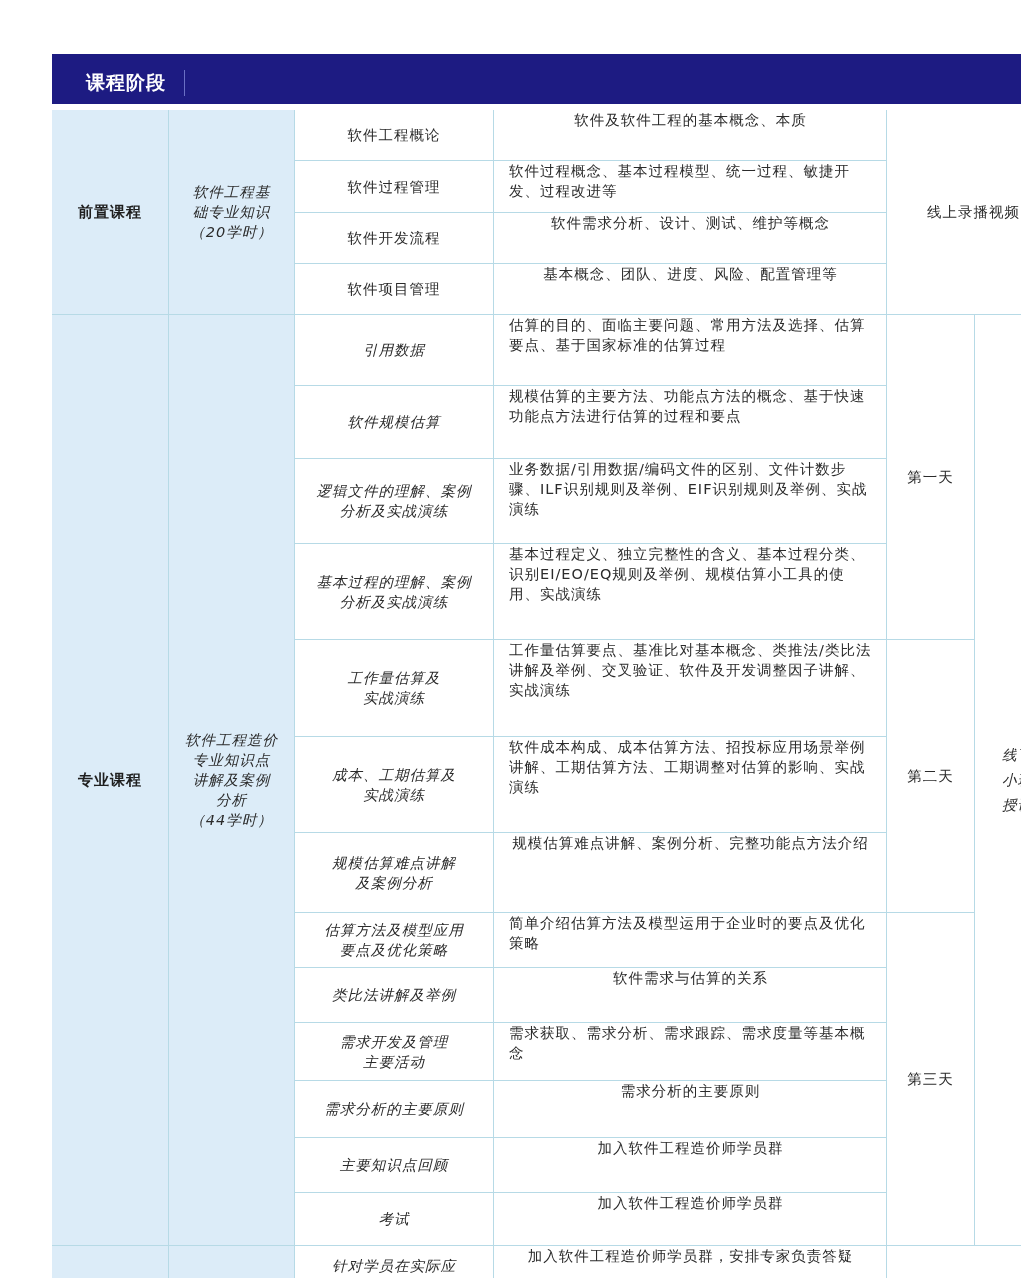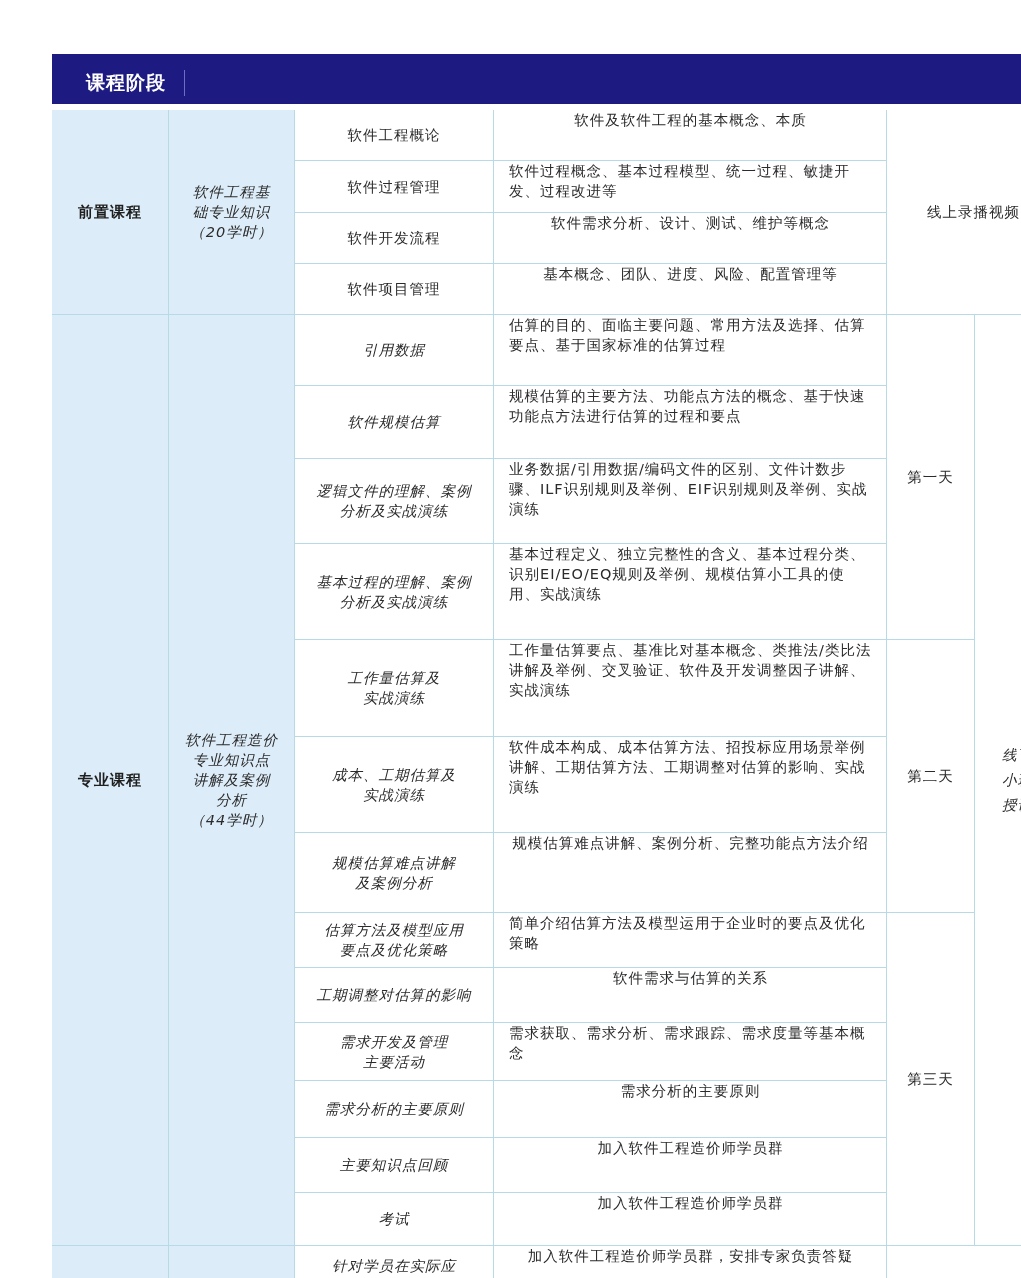--- a/index.html
+++ b/index.html
@@ -75,21 +75,21 @@
 <div class="cell white left" style="left:446px;top:592px;width:393px;height:97px">工作量估算要点、基准比对基本概念、类推法/类比法讲解及举例、交叉验证、软件及开发调整因子讲解、实战演练</div>
 <div class="cell white center pre" style="left:247px;top:689px;width:199px;height:96px">成本、工期估算及
 实战演练</div>
 <div class="cell white left" style="left:446px;top:689px;width:393px;height:96px">软件成本构成、成本估算方法、招投标应用场景举例讲解、工期估算方法、工期调整对估算的影响、实战演练</div>
 <div class="cell white center pre" style="left:247px;top:785px;width:199px;height:80px">规模估算难点讲解
 及案例分析</div>
 <div class="cell white left" style="left:446px;top:785px;width:393px;height:80px">规模估算难点讲解、案例分析、完整功能点方法介绍</div>
 <div class="cell white center pre" style="left:247px;top:865px;width:199px;height:55px">估算方法及模型应用
 要点及优化策略</div>
 <div class="cell white left" style="left:446px;top:865px;width:393px;height:55px">简单介绍估算方法及模型运用于企业时的要点及优化策略</div>
-<div class="cell white center pre" style="left:247px;top:920px;width:199px;height:55px">工期调整对估算的影响</div>
+<div class="cell white center pre" style="left:247px;top:920px;width:199px;height:55px">类比法讲解及举例</div>
 <div class="cell white left" style="left:446px;top:920px;width:393px;height:55px">软件需求与估算的关系</div>
 <div class="cell white center pre" style="left:247px;top:975px;width:199px;height:58px">需求开发及管理
 主要活动</div>
 <div class="cell white left" style="left:446px;top:975px;width:393px;height:58px">需求获取、需求分析、需求跟踪、需求度量等基本概念</div>
 <div class="cell white center pre" style="left:247px;top:1033px;width:199px;height:57px">需求分析的主要原则</div>
 <div class="cell white left" style="left:446px;top:1033px;width:393px;height:57px">需求分析的主要原则</div>
 <div class="cell white center pre" style="left:247px;top:1090px;width:199px;height:55px">主要知识点回顾</div>
 <div class="cell white left" style="left:446px;top:1090px;width:393px;height:55px">加入软件工程造价师学员群</div>
 <div class="cell white center pre" style="left:247px;top:1145px;width:199px;height:53px">考试</div>
 <div class="cell white left" style="left:446px;top:1145px;width:393px;height:53px">加入软件工程造价师学员群</div>

